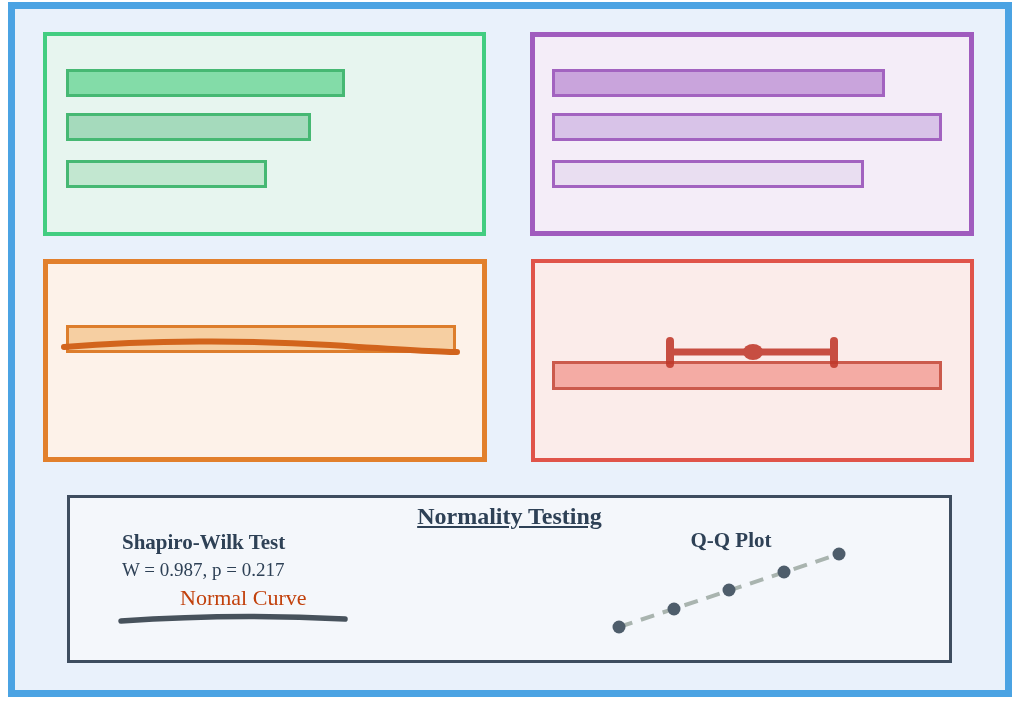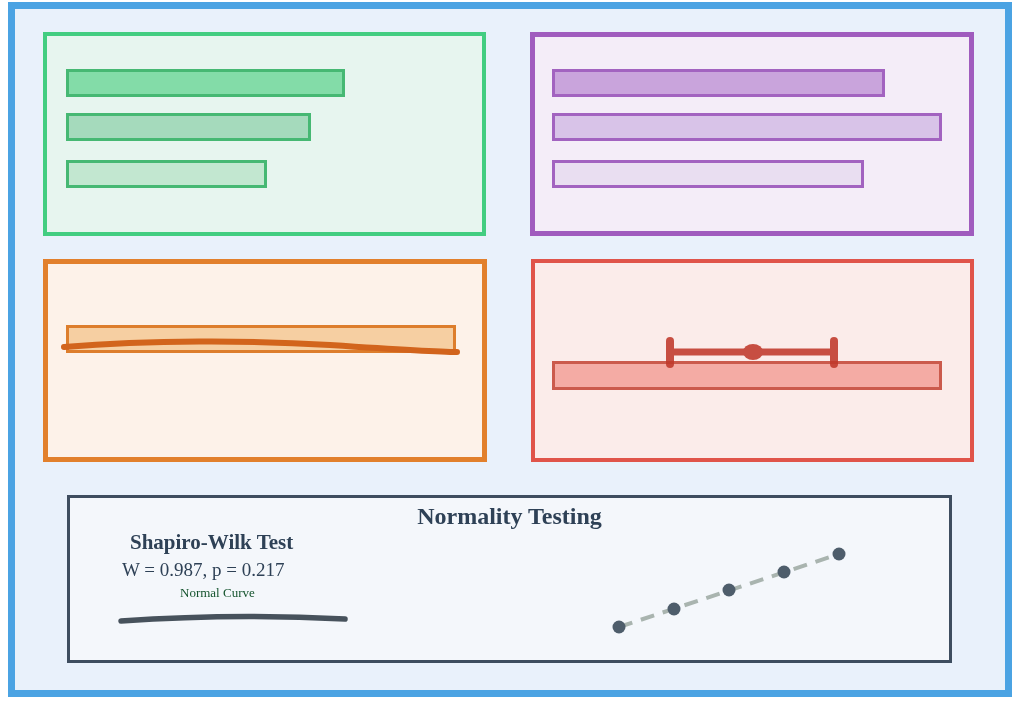--- a/index.html
+++ b/index.html
@@ -30,28 +30,29 @@
   <div class="bar" style="left: 552px; top: 160px; width: 312px; background-color: rgb(233, 222, 241); border-color: rgb(162, 99, 192);"></div>
 
   <div class="panel" style="left: 43px; top: 259px; width: 444px; height: 203px; border-width: 5px; border-color: rgb(226, 128, 44); background-color: rgb(253, 242, 233);"></div>
   <div class="bar" style="left: 66px; top: 325px; width: 390px; background-color: rgb(246, 207, 162); border-color: rgb(221, 126, 44);"></div>
 
   <div class="panel" style="left: 531px; top: 259px; width: 443px; height: 203px; border-color: rgb(224, 84, 74); background-color: rgb(251, 236, 234);"></div>
   <div class="bar" style="left: 552px; top: 361px; height: 29px; width: 390px; background-color: rgb(244, 171, 164); border-color: rgb(203, 90, 76);"></div>
 
   <div class="panel" style="left: 67px; top: 495px; width: 885px; height: 168px; border-width: 3px; border-color: rgb(62, 77, 95); background-color: rgb(244, 247, 251);"></div>
 
-  <div class="txt bold" style="left: 67px; top: 503px; width: 885px; text-align: center; font-size: 24px; color: rgb(46, 65, 86);">Normality Testing</div>
+  <div class="txt bold" style="left: 67px; top: 503px; width: 885px; text-align: center; font-size: 24px; color: rgb(46, 65, 86); text-decoration: underline;">Normality Testing</div>
 
-  <div class="txt bold" style="left: 130px; top: 531px; font-size: 21px; color: rgb(46, 65, 86);">Shapiro-Wilk Test</div>
+  <div class="txt bold" style="left: 122px; top: 531px; font-size: 21px; color: rgb(46, 65, 86);">Shapiro-Wilk Test</div>
 
   <div class="txt" style="left: 122px; top: 560px; font-size: 19px; color: rgb(46, 65, 86);">W = 0.987, p = 0.217</div>
 
-  <div class="txt" style="left: 180px; top: 586px; font-size: 13px; color: #14532d;">Normal Curve</div>
+  <div class="txt" style="left: 180px; top: 586px; font-size: 22px; color: #c2410c;">Normal Curve</div>
 
+  <div class="txt bold" style="left: 640px; top: 529px; width: 182px; text-align: center; font-size: 21px; color: rgb(46, 65, 86);">Q-Q Plot</div>
 
   <svg class="overlay" width="1024" height="706" viewBox="0 0 1024 706">
     <path d="M64 347 C150 340 250 340 330 345 C390 349 436 352 457 352" fill="none" stroke-width="6" stroke-linecap="round" stroke="#d2641c"></path>
     <g opacity="0.88">
       <line x1="672" y1="352" x2="832" y2="352" stroke-width="7" stroke="#c0392b"></line>
       <line x1="670" y1="341" x2="670" y2="364" stroke-width="8" stroke-linecap="round" stroke="#c0392b"></line>
       <line x1="834" y1="341" x2="834" y2="364" stroke-width="8" stroke-linecap="round" stroke="#c0392b"></line>
       <ellipse cx="753" cy="352" rx="10" ry="8" fill="#c0392b"></ellipse>
     </g>
     <path d="M121 621 Q233 613 345 619" fill="none" stroke-width="5.5" stroke-linecap="round" stroke="#47525c"></path>

